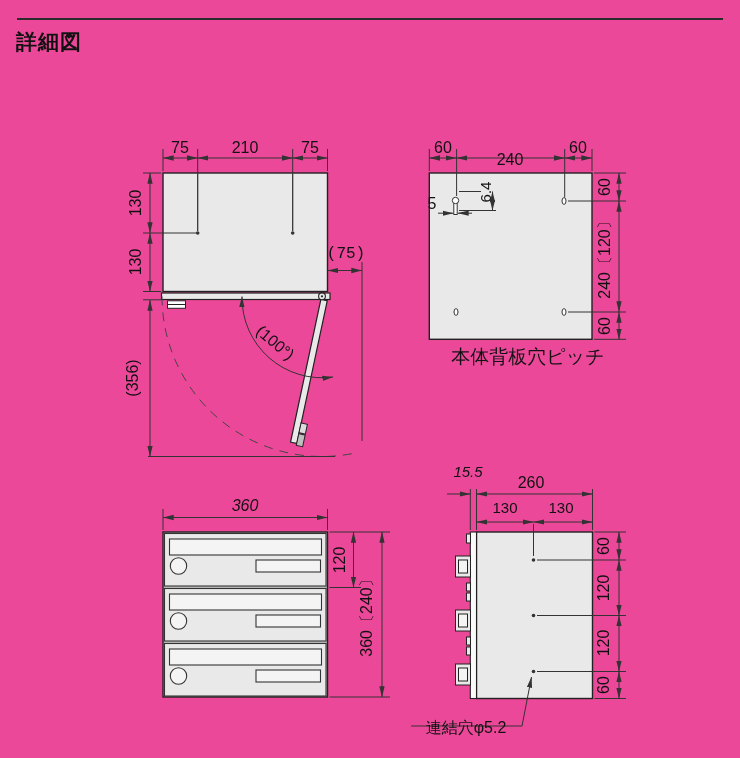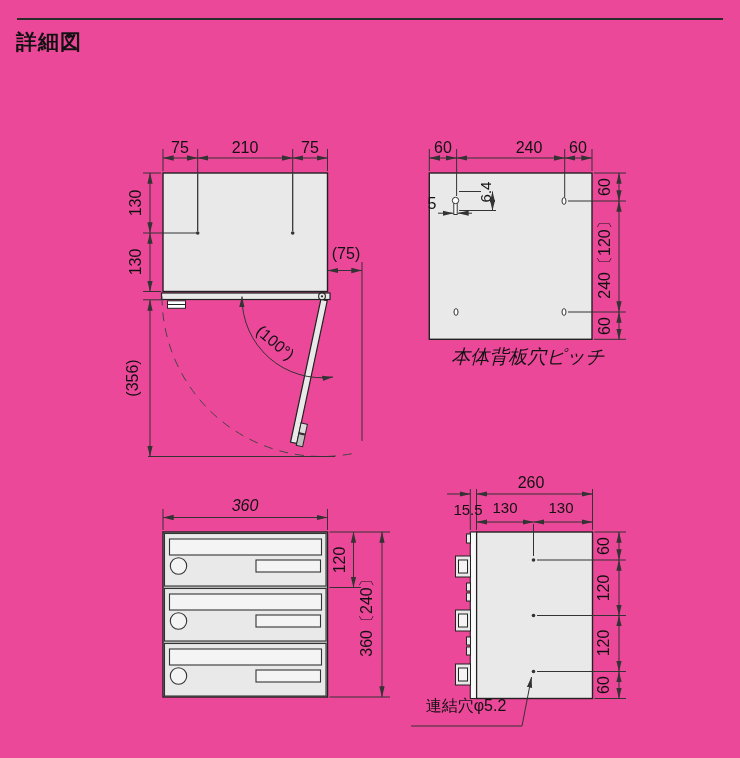--- a/index.html
+++ b/index.html
@@ -5,21 +5,21 @@
   html,body{margin:0;padding:0;background:#fff;}
   #page{position:relative;width:740px;height:758px;background:#ec4899;overflow:hidden;
         font-family:"Liberation Sans","DejaVu Sans",sans-serif;color:#111;}
   .rule{position:absolute;background:#2b2b2b;}
   .title{position:absolute;left:16px;top:28px;font-size:21px;font-weight:600;letter-spacing:1px;}
   .note{position:absolute;left:15px;top:76px;font-size:17px;}
   .lbl{position:absolute;font-size:16px;white-space:nowrap;transform:translate(-50%,-50%);color:#111;}
   .rot{transform:translate(-50%,-50%) rotate(-90deg);}
   .rot40{transform:translate(-50%,-50%) rotate(40deg);}
   .s15{font-size:15px;}
-  .s19{font-size:19px;font-style:italic;}
+  .s19{font-size:19px;}
   svg{position:absolute;left:0;top:0;}
 </style>
 </head>
 <body>
 
 <div id="page">
 
   <div class="rule" style="left:17px;top:18px;width:706px;height:2px;"></div>
   <div class="title">詳細図</div>
 
@@ -166,41 +166,41 @@
         <line x1="522" y1="726" x2="531.5" y2="677" marker-end="url(#arr)"></line>
       </g>
     </g>
   </svg>
 
   <div class="lbl" style="left:180px;top:148px;">75</div>
   <div class="lbl" style="left:245px;top:148px;text-align:center;">210</div>
   <div class="lbl" style="left:310px;top:148px;">75</div>
   <div class="lbl rot" style="left:136px;top:203px;">130</div>
   <div class="lbl rot" style="left:136px;top:262px;">130</div>
-  <div class="lbl" style="left:346px;top:254px;">(75)</div>
+  <div class="lbl" style="left:346px;top:254px;font-family:Liberation Mono, monospace;">(75)</div>
   <div class="lbl rot40" style="left:275px;top:343px;">(100°)</div>
   <div class="lbl rot" style="left:133px;top:378px;">(356)</div>
 
   <div class="lbl" style="left:443px;top:148px;">60</div>
-  <div class="lbl" style="left:510px;top:148px;margin-left:19px;">240</div>
+  <div class="lbl" style="left:510px;top:160px;">240</div>
   <div class="lbl" style="left:578px;top:148px;">60</div>
   <div class="lbl" style="left:432px;top:204px;">5</div>
   <div class="lbl rot s15" style="left:485px;top:192px;">6.4</div>
   <div class="lbl rot" style="left:605px;top:187px;">60</div>
   <div class="lbl rot" style="left:605px;top:256px;">240〔120〕</div>
   <div class="lbl rot" style="left:605px;top:326px;">60</div>
   <div class="lbl s19" style="left:528px;top:357px;">本体背板穴ピッチ</div>
 
   <div class="lbl" style="left:245px;top:506px;font-style:italic;">360</div>
   <div class="lbl rot" style="left:340px;top:560px;">120</div>
   <div class="lbl rot" style="left:367px;top:614px;">360〔240〕</div>
 
-  <div class="lbl s15" style="left:468px;top:509px;">15.5</div>
+  <div class="lbl s15" style="left:468px;top:471px;font-style:italic;">15.5</div>
   <div class="lbl" style="left:531px;top:483px;">260</div>
   <div class="lbl s15" style="left:505px;top:507px;">130</div>
   <div class="lbl s15" style="left:561px;top:507px;">130</div>
   <div class="lbl rot" style="left:604px;top:546px;">60</div>
   <div class="lbl rot" style="left:604px;top:588px;">120</div>
   <div class="lbl rot" style="left:604px;top:643px;">120</div>
   <div class="lbl rot" style="left:604px;top:685px;">60</div>
-  <div class="lbl" style="left:466px;top:706px;">連結穴φ5.2</div>
+  <div class="lbl" style="left:466px;top:728px;">連結穴φ5.2</div>
 
 </div>
 
 </body></html>

